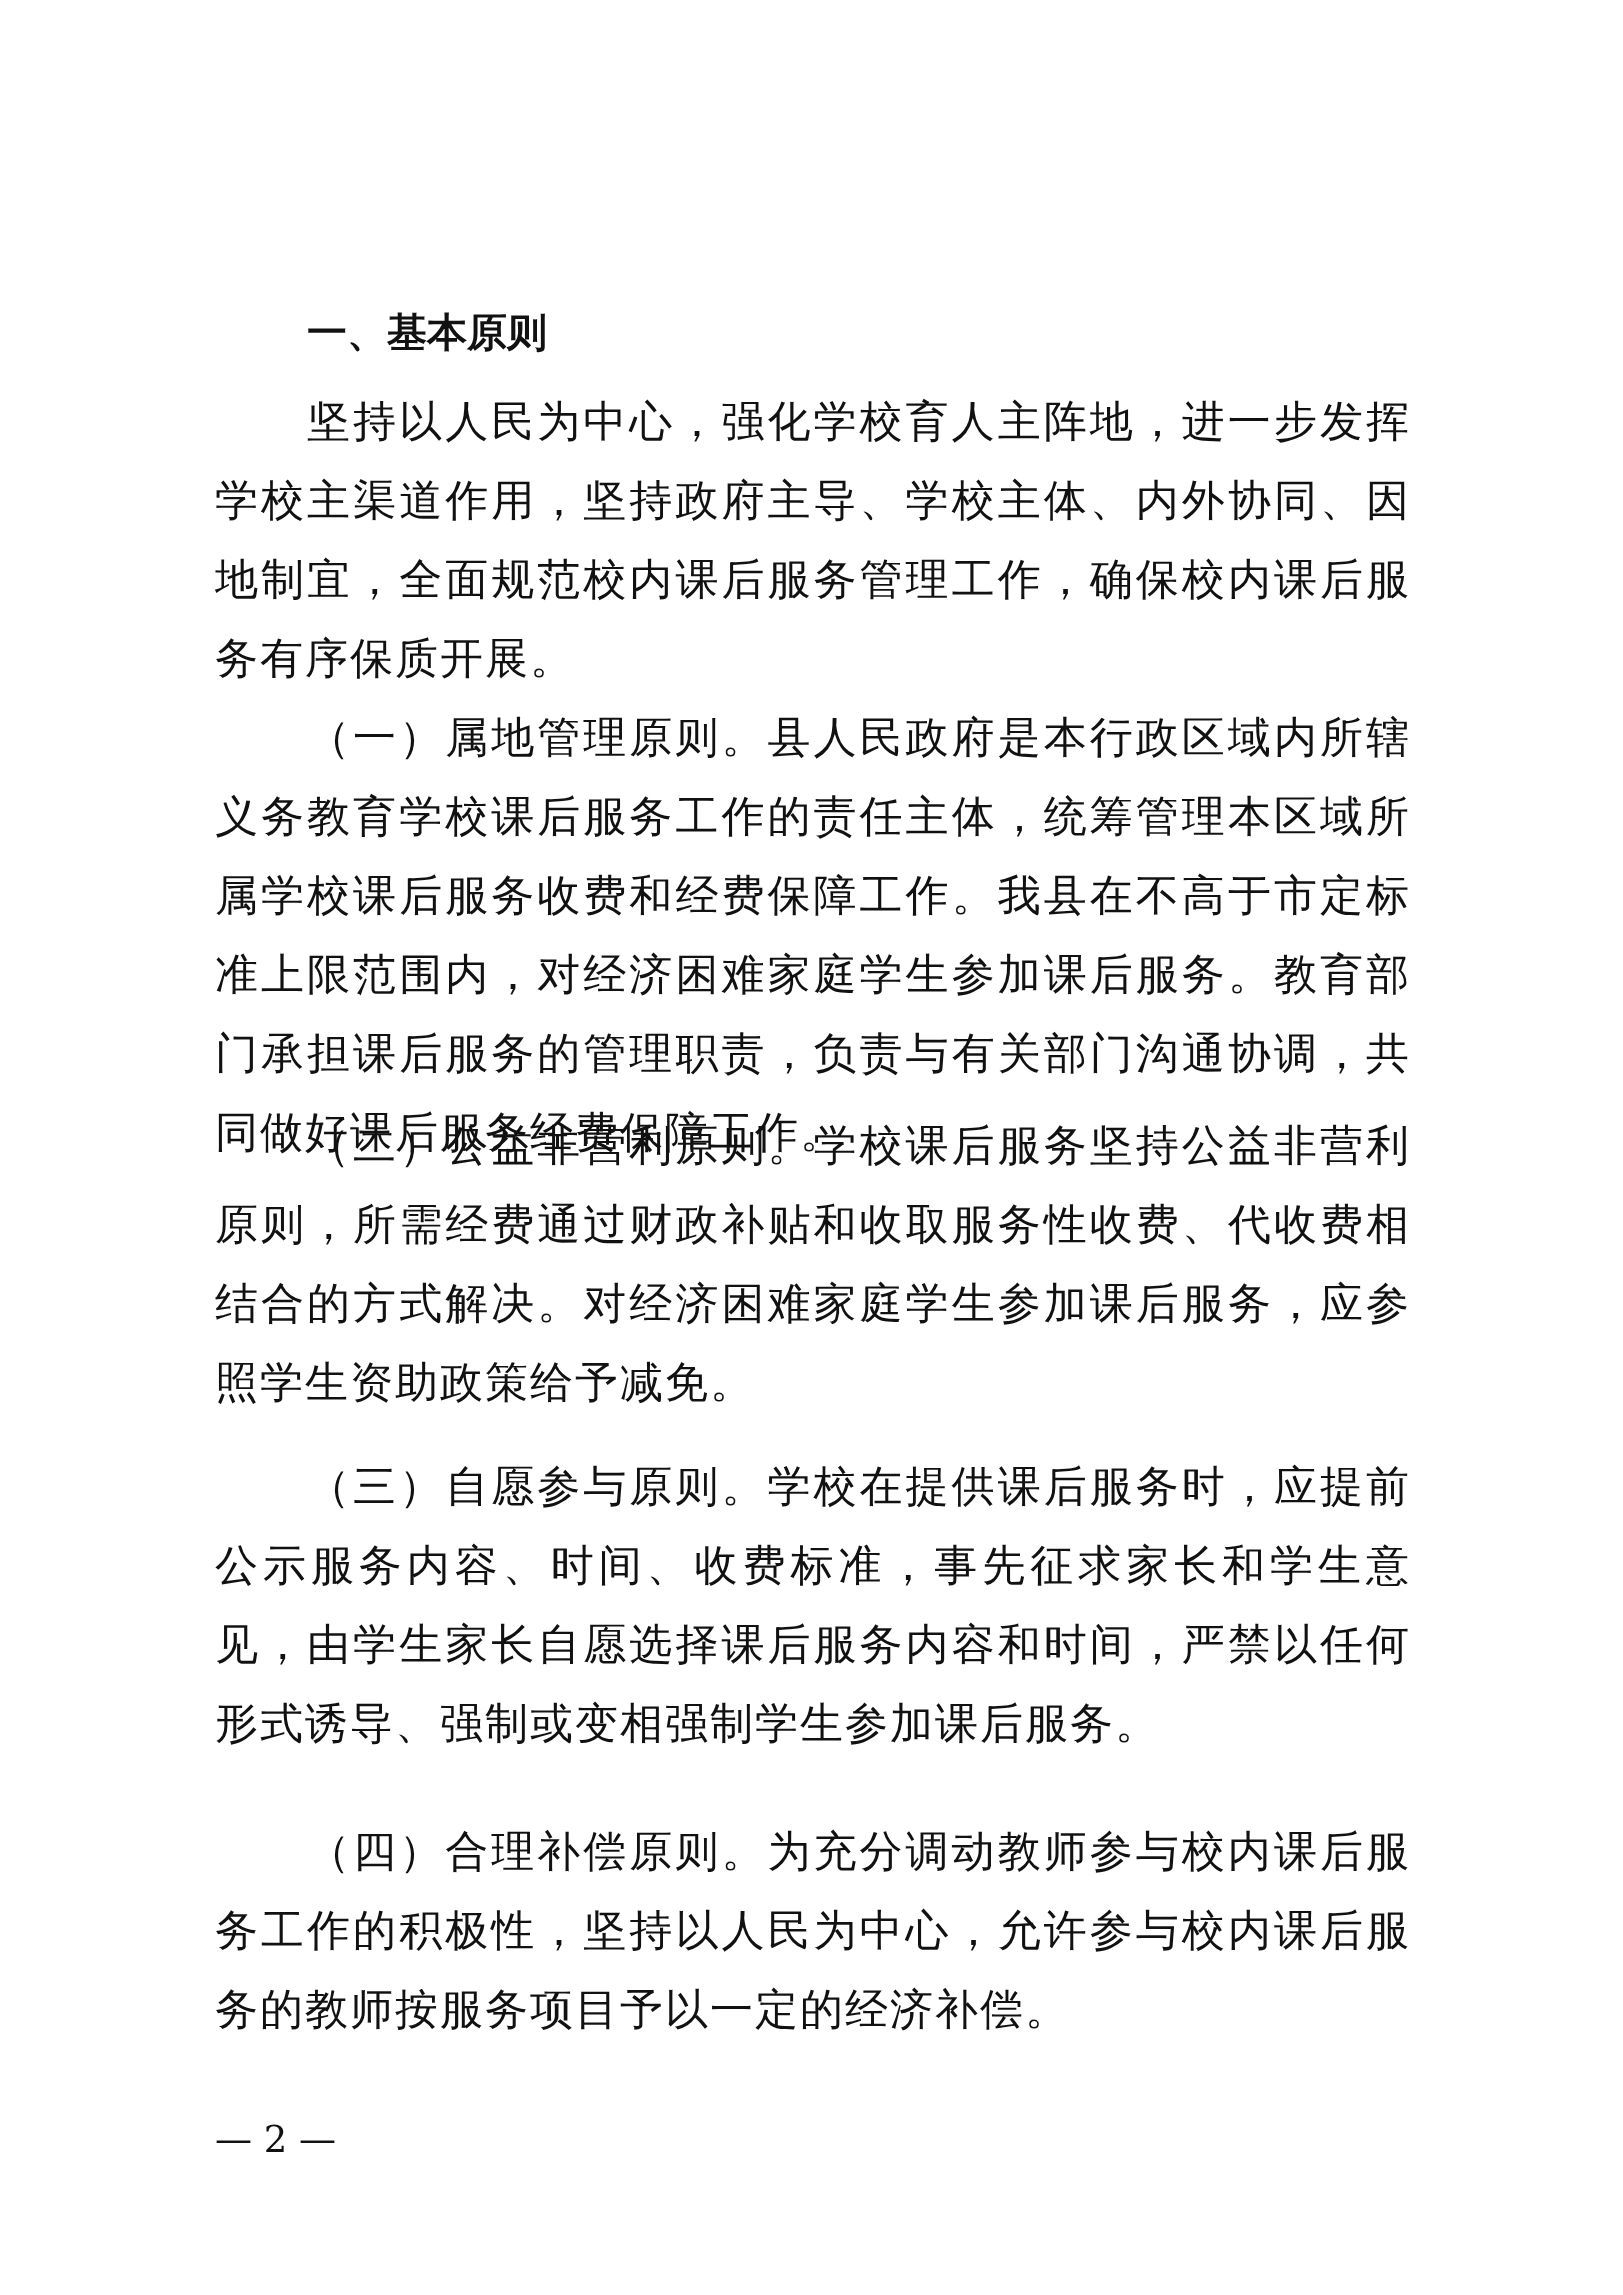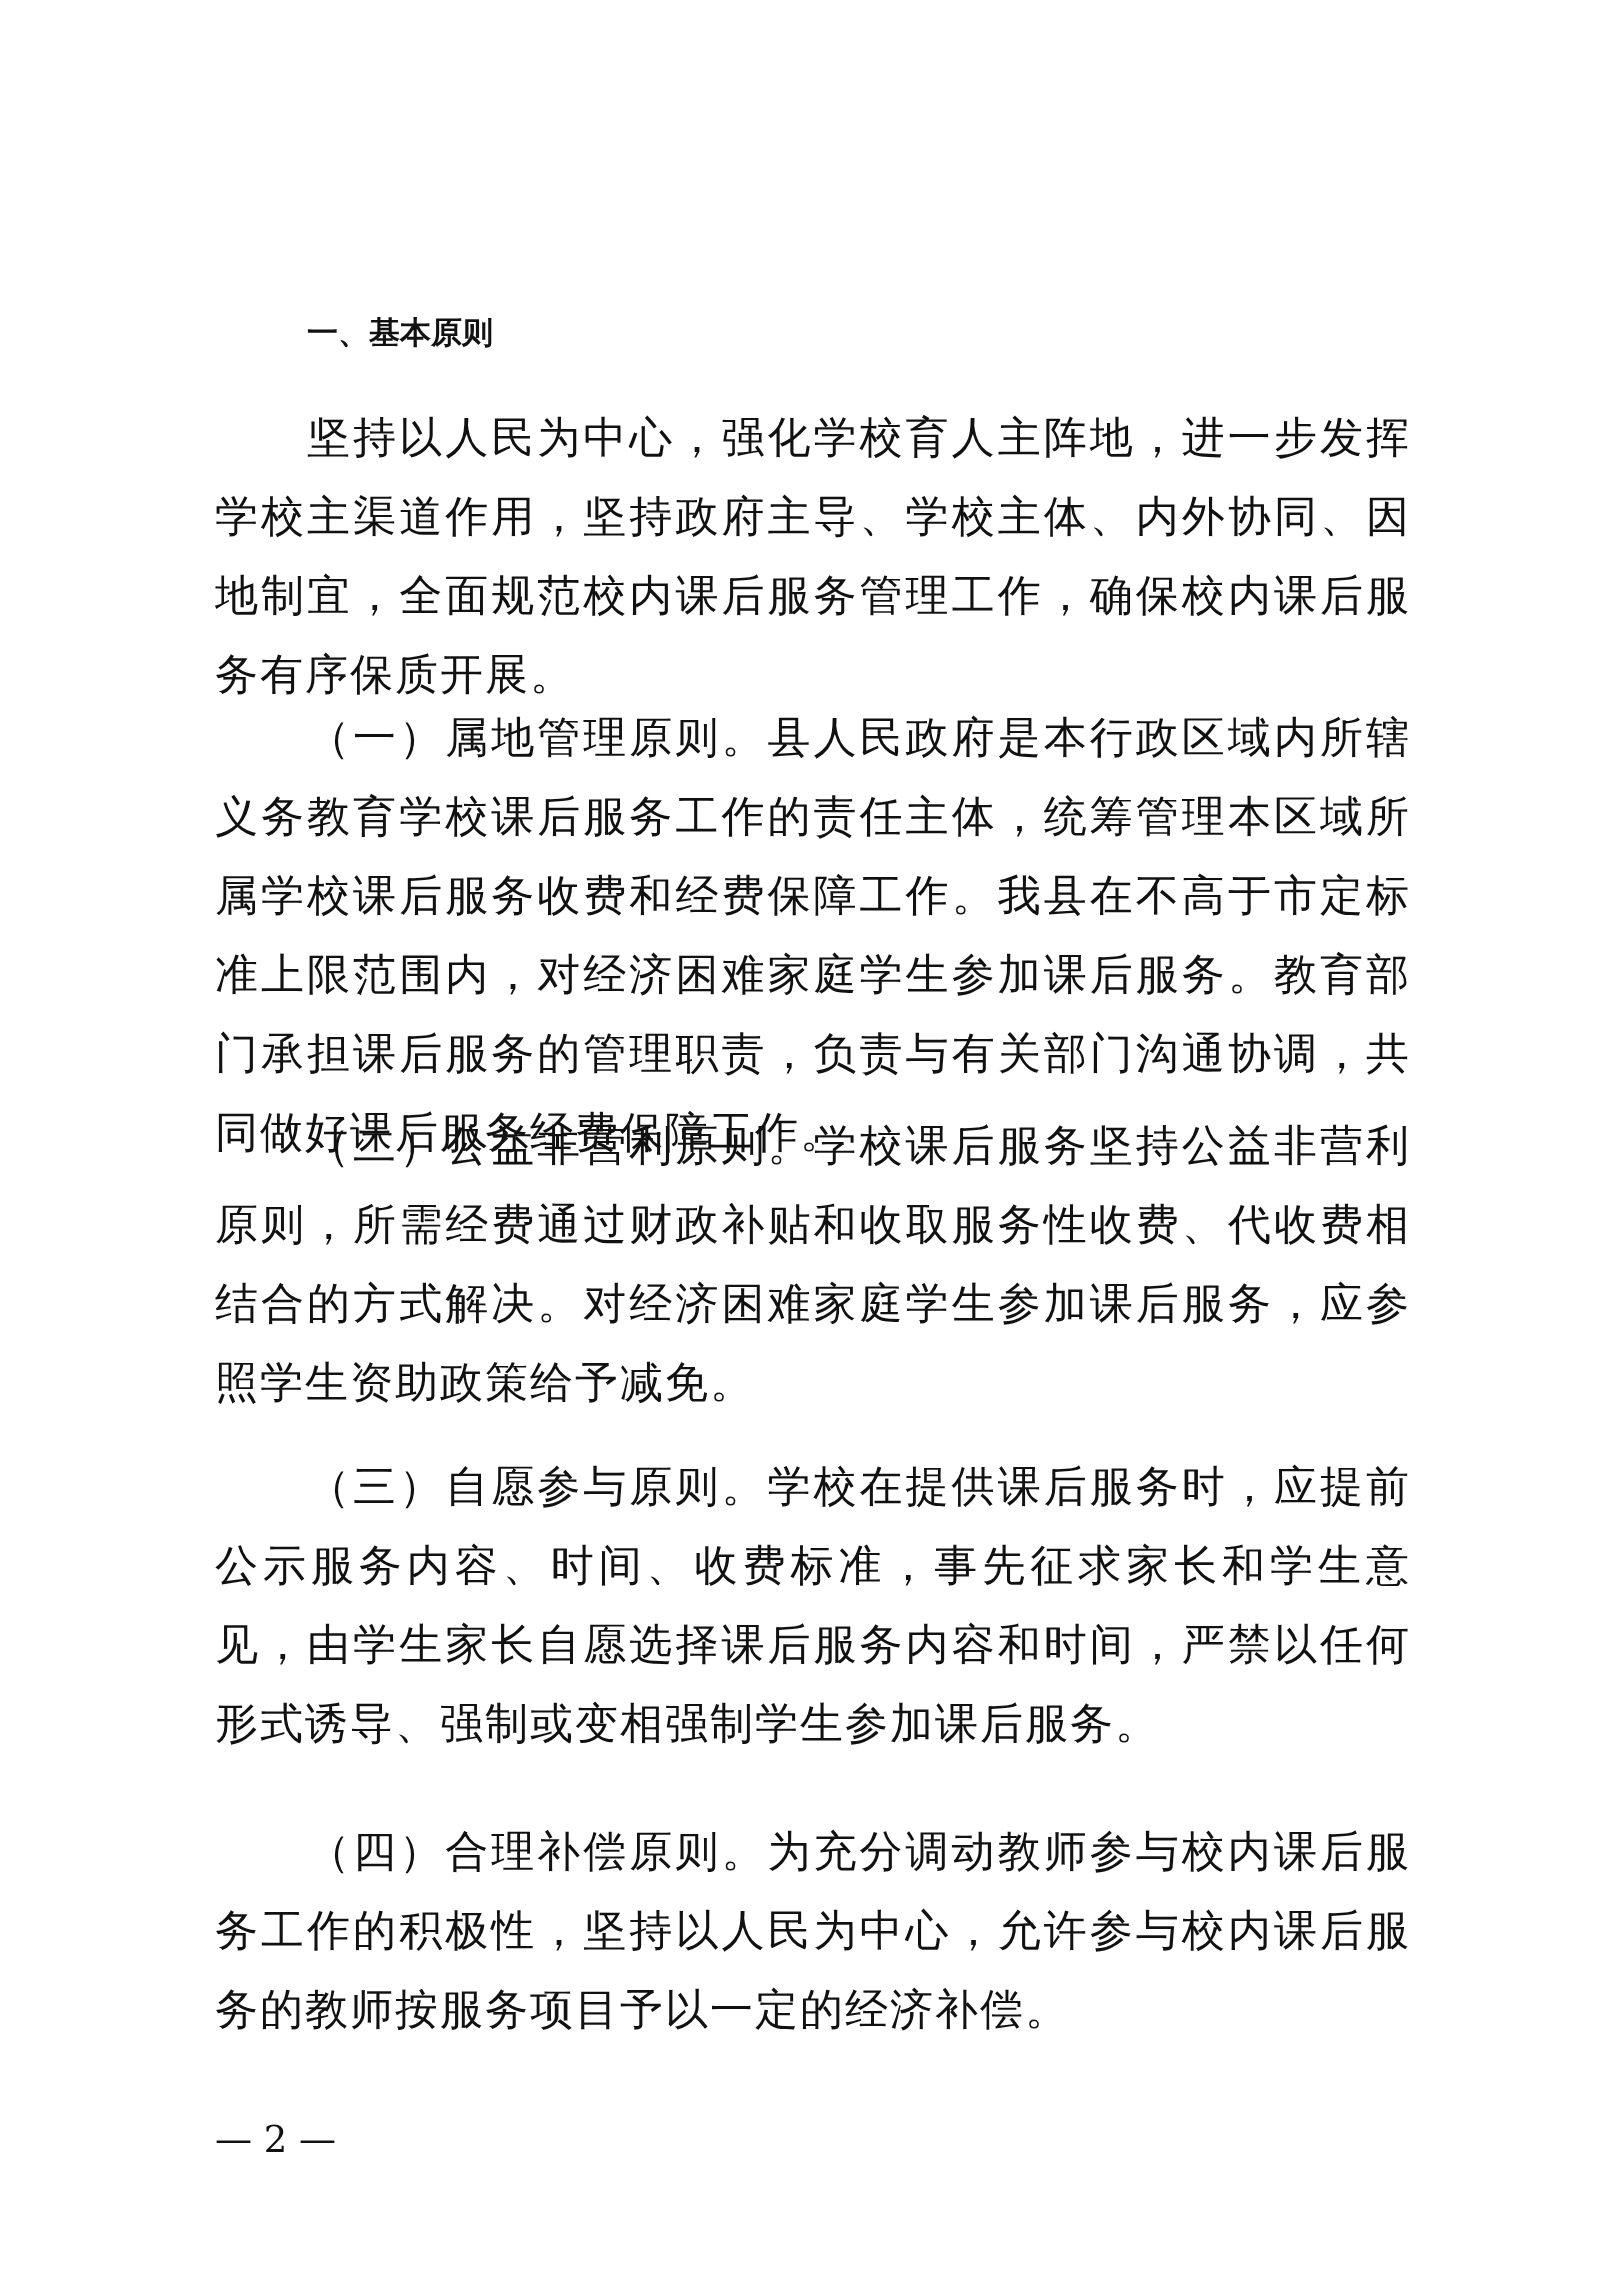--- a/index.html
+++ b/index.html
@@ -1,26 +1,26 @@
 <!DOCTYPE html>
 <html style="font-size:8.2px"><head>
 <meta charset="utf-8">
 <style>
 html,body{margin:0;padding:0;background:#fff;}
 body{width:1623px;height:2295px;position:relative;overflow:hidden;font-family:"DejaVu Serif",serif;color:#111;}
 .page{position:absolute;left:215px;top:0;width:1196px;}
-.h1{position:absolute;left:92px;top:307px;font-family:"DejaVu Sans",sans-serif;font-weight:bold;font-size:31px;line-height:51px;}
+.h1{position:absolute;left:92px;top:307px;font-family:"DejaVu Sans",sans-serif;font-weight:bold;font-size:40px;line-height:51px;}
 .p{position:absolute;left:0;width:1196px;font-size:43px;line-height:79px;text-indent:92px;text-align:justify;letter-spacing:2px;}
 .footer{position:absolute;left:215px;top:2117px;font-size:37px;line-height:46px;}
 </style>
 </head>
 <body>
 
 <div class="page">
   <div class="h1">一、基本原则</div>
-  <div class="p" style="top:398px">坚持以人民为中心，强化学校育人主阵地，进一步发挥学校主渠道作用，坚持政府主导、学校主体、内外协同、因地制宜，全面规范校内课后服务管理工作，确保校内课后服务有序保质开展。</div>
+  <div class="p" style="top:382px">坚持以人民为中心，强化学校育人主阵地，进一步发挥学校主渠道作用，坚持政府主导、学校主体、内外协同、因地制宜，全面规范校内课后服务管理工作，确保校内课后服务有序保质开展。</div>
   <div class="p" style="top:698px">（一）属地管理原则。县人民政府是本行政区域内所辖义务教育学校课后服务工作的责任主体，统筹管理本区域所属学校课后服务收费和经费保障工作。我县在不高于市定标准上限范围内，对经济困难家庭学生参加课后服务。教育部门承担课后服务的管理职责，负责与有关部门沟通协调，共同做好课后服务经费保障工作。</div>
   <div class="p" style="top:1106px">（二）公益非营利原则。学校课后服务坚持公益非营利原则，所需经费通过财政补贴和收取服务性收费、代收费相结合的方式解决。对经济困难家庭学生参加课后服务，应参照学生资助政策给予减免。</div>
   <div class="p" style="top:1447px">（三）自愿参与原则。学校在提供课后服务时，应提前公示服务内容、时间、收费标准，事先征求家长和学生意见，由学生家长自愿选择课后服务内容和时间，严禁以任何形式诱导、强制或变相强制学生参加课后服务。</div>
   <div class="p" style="top:1812px">（四）合理补偿原则。为充分调动教师参与校内课后服务工作的积极性，坚持以人民为中心，允许参与校内课后服务的教师按服务项目予以一定的经济补偿。</div>
 </div>
 <div class="footer">— 2 —</div>
 
 
 </body></html>

